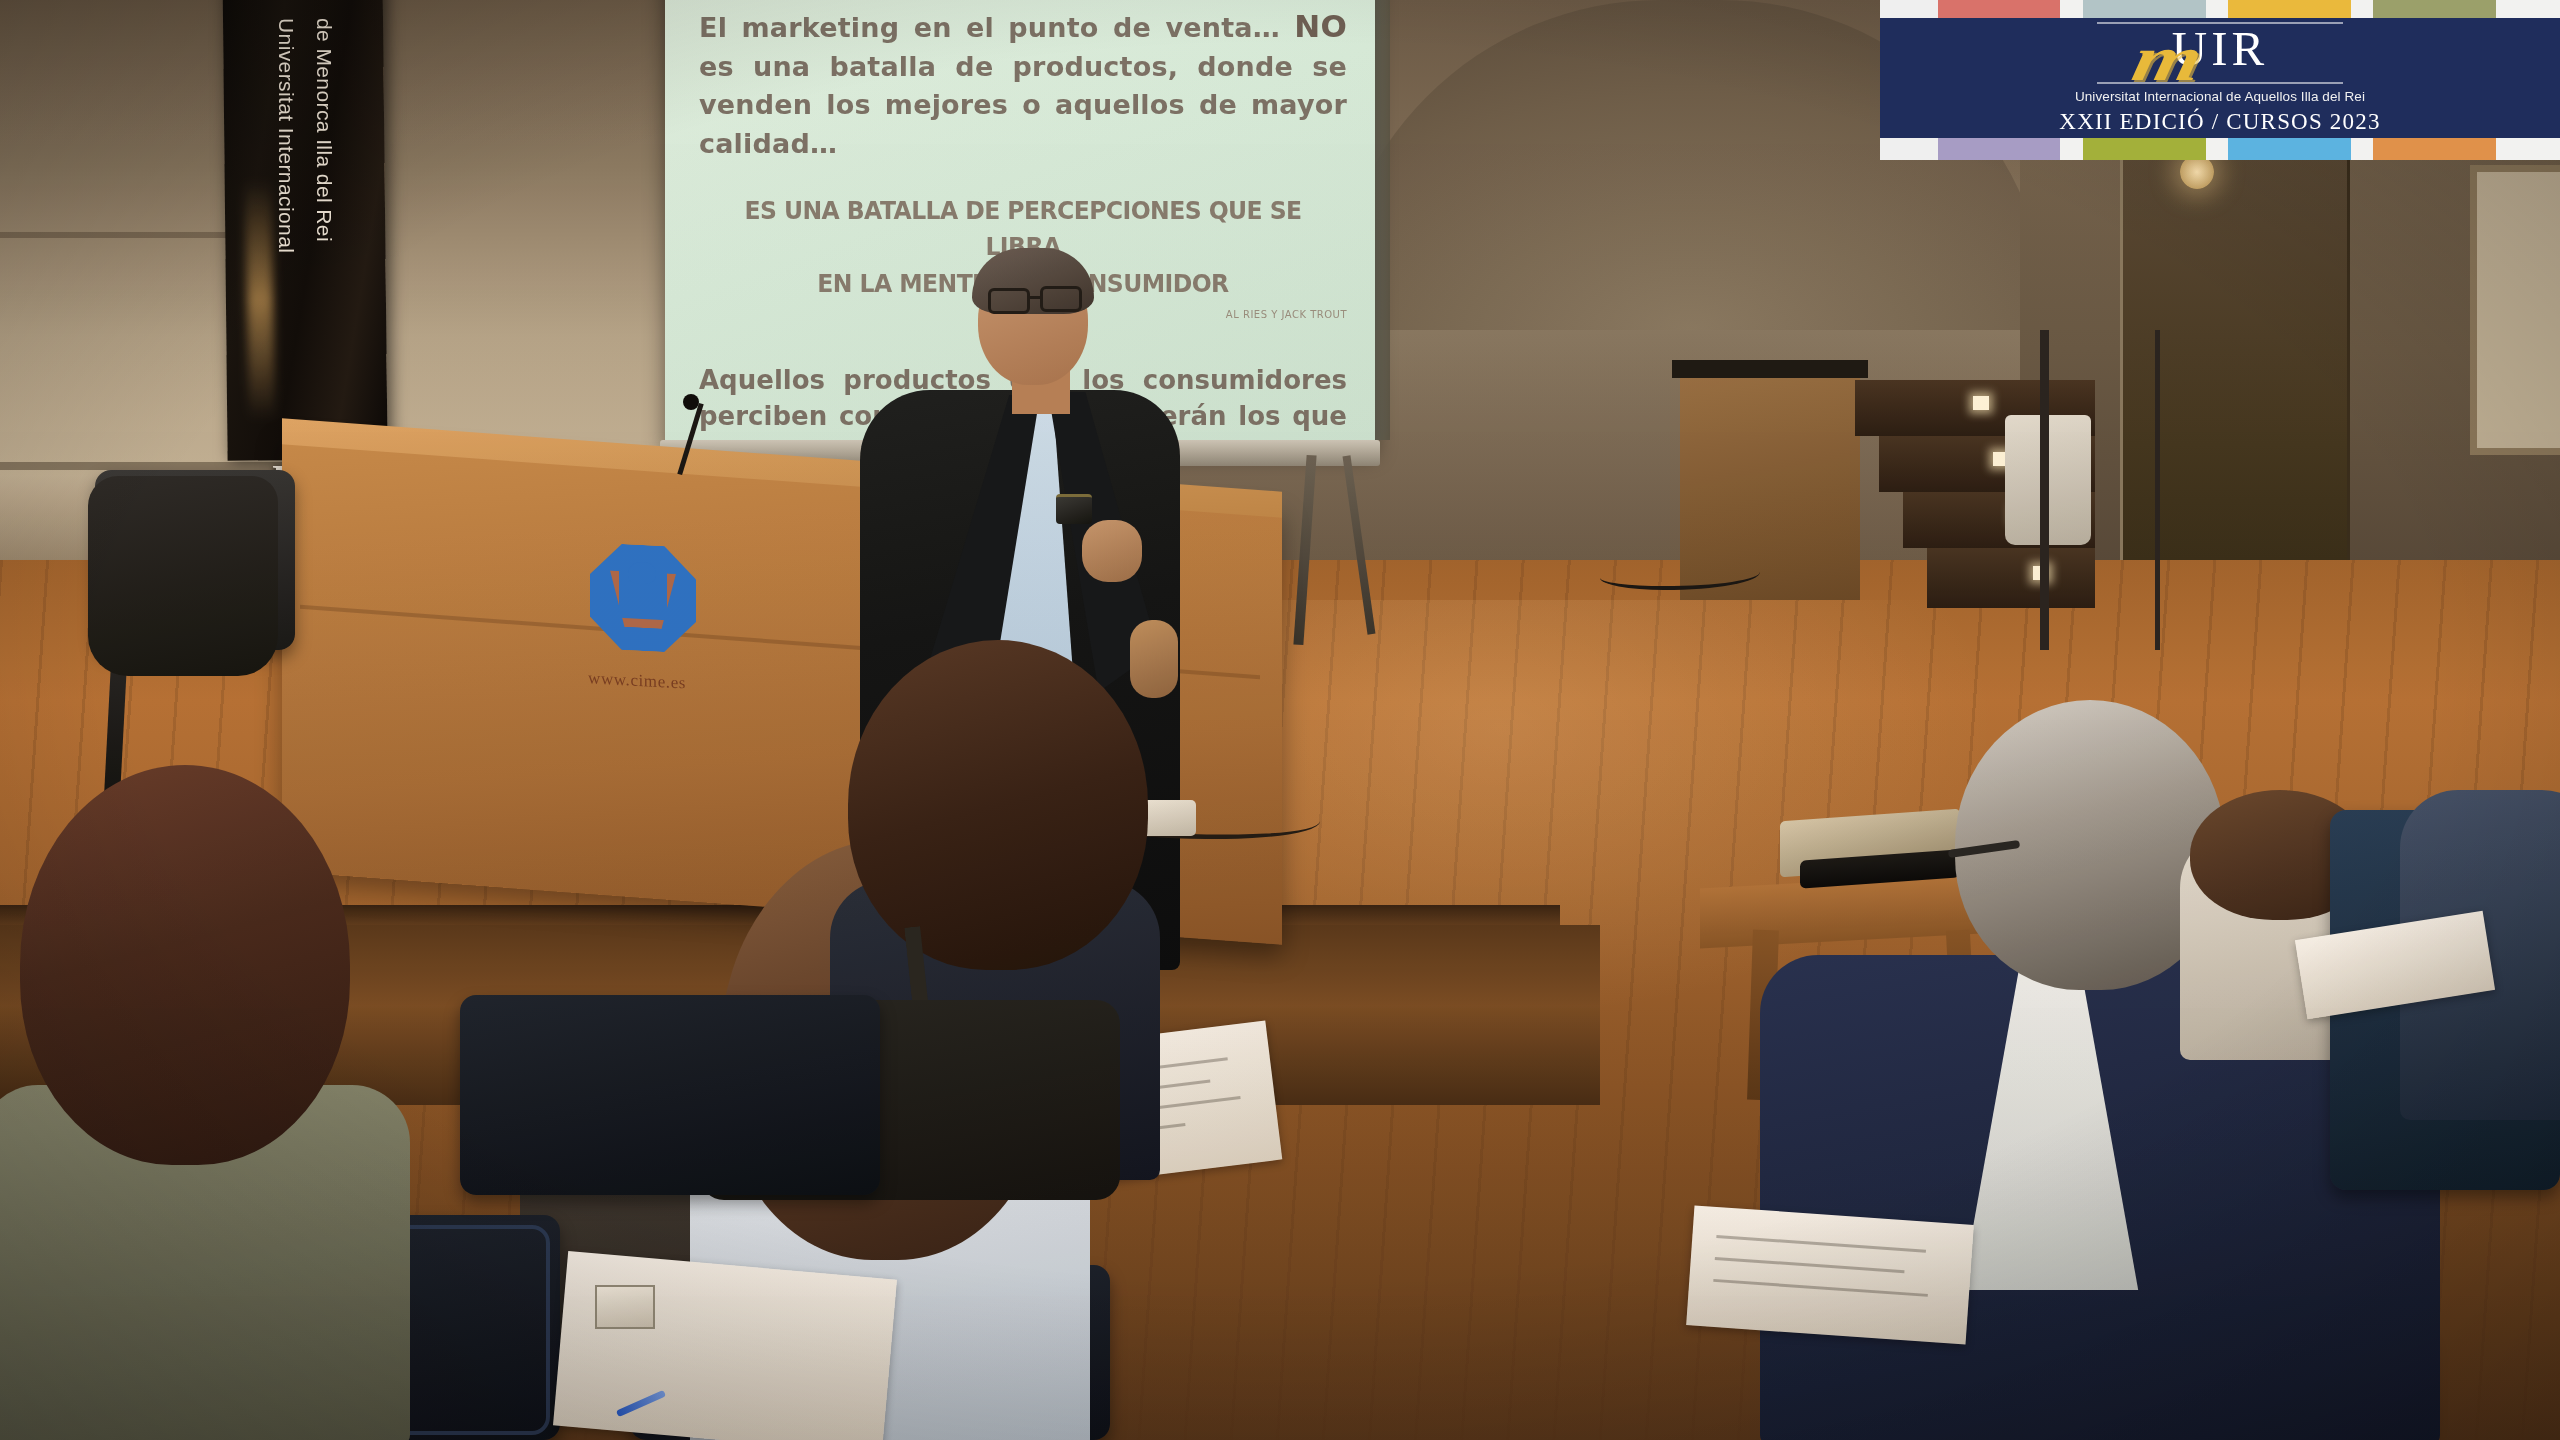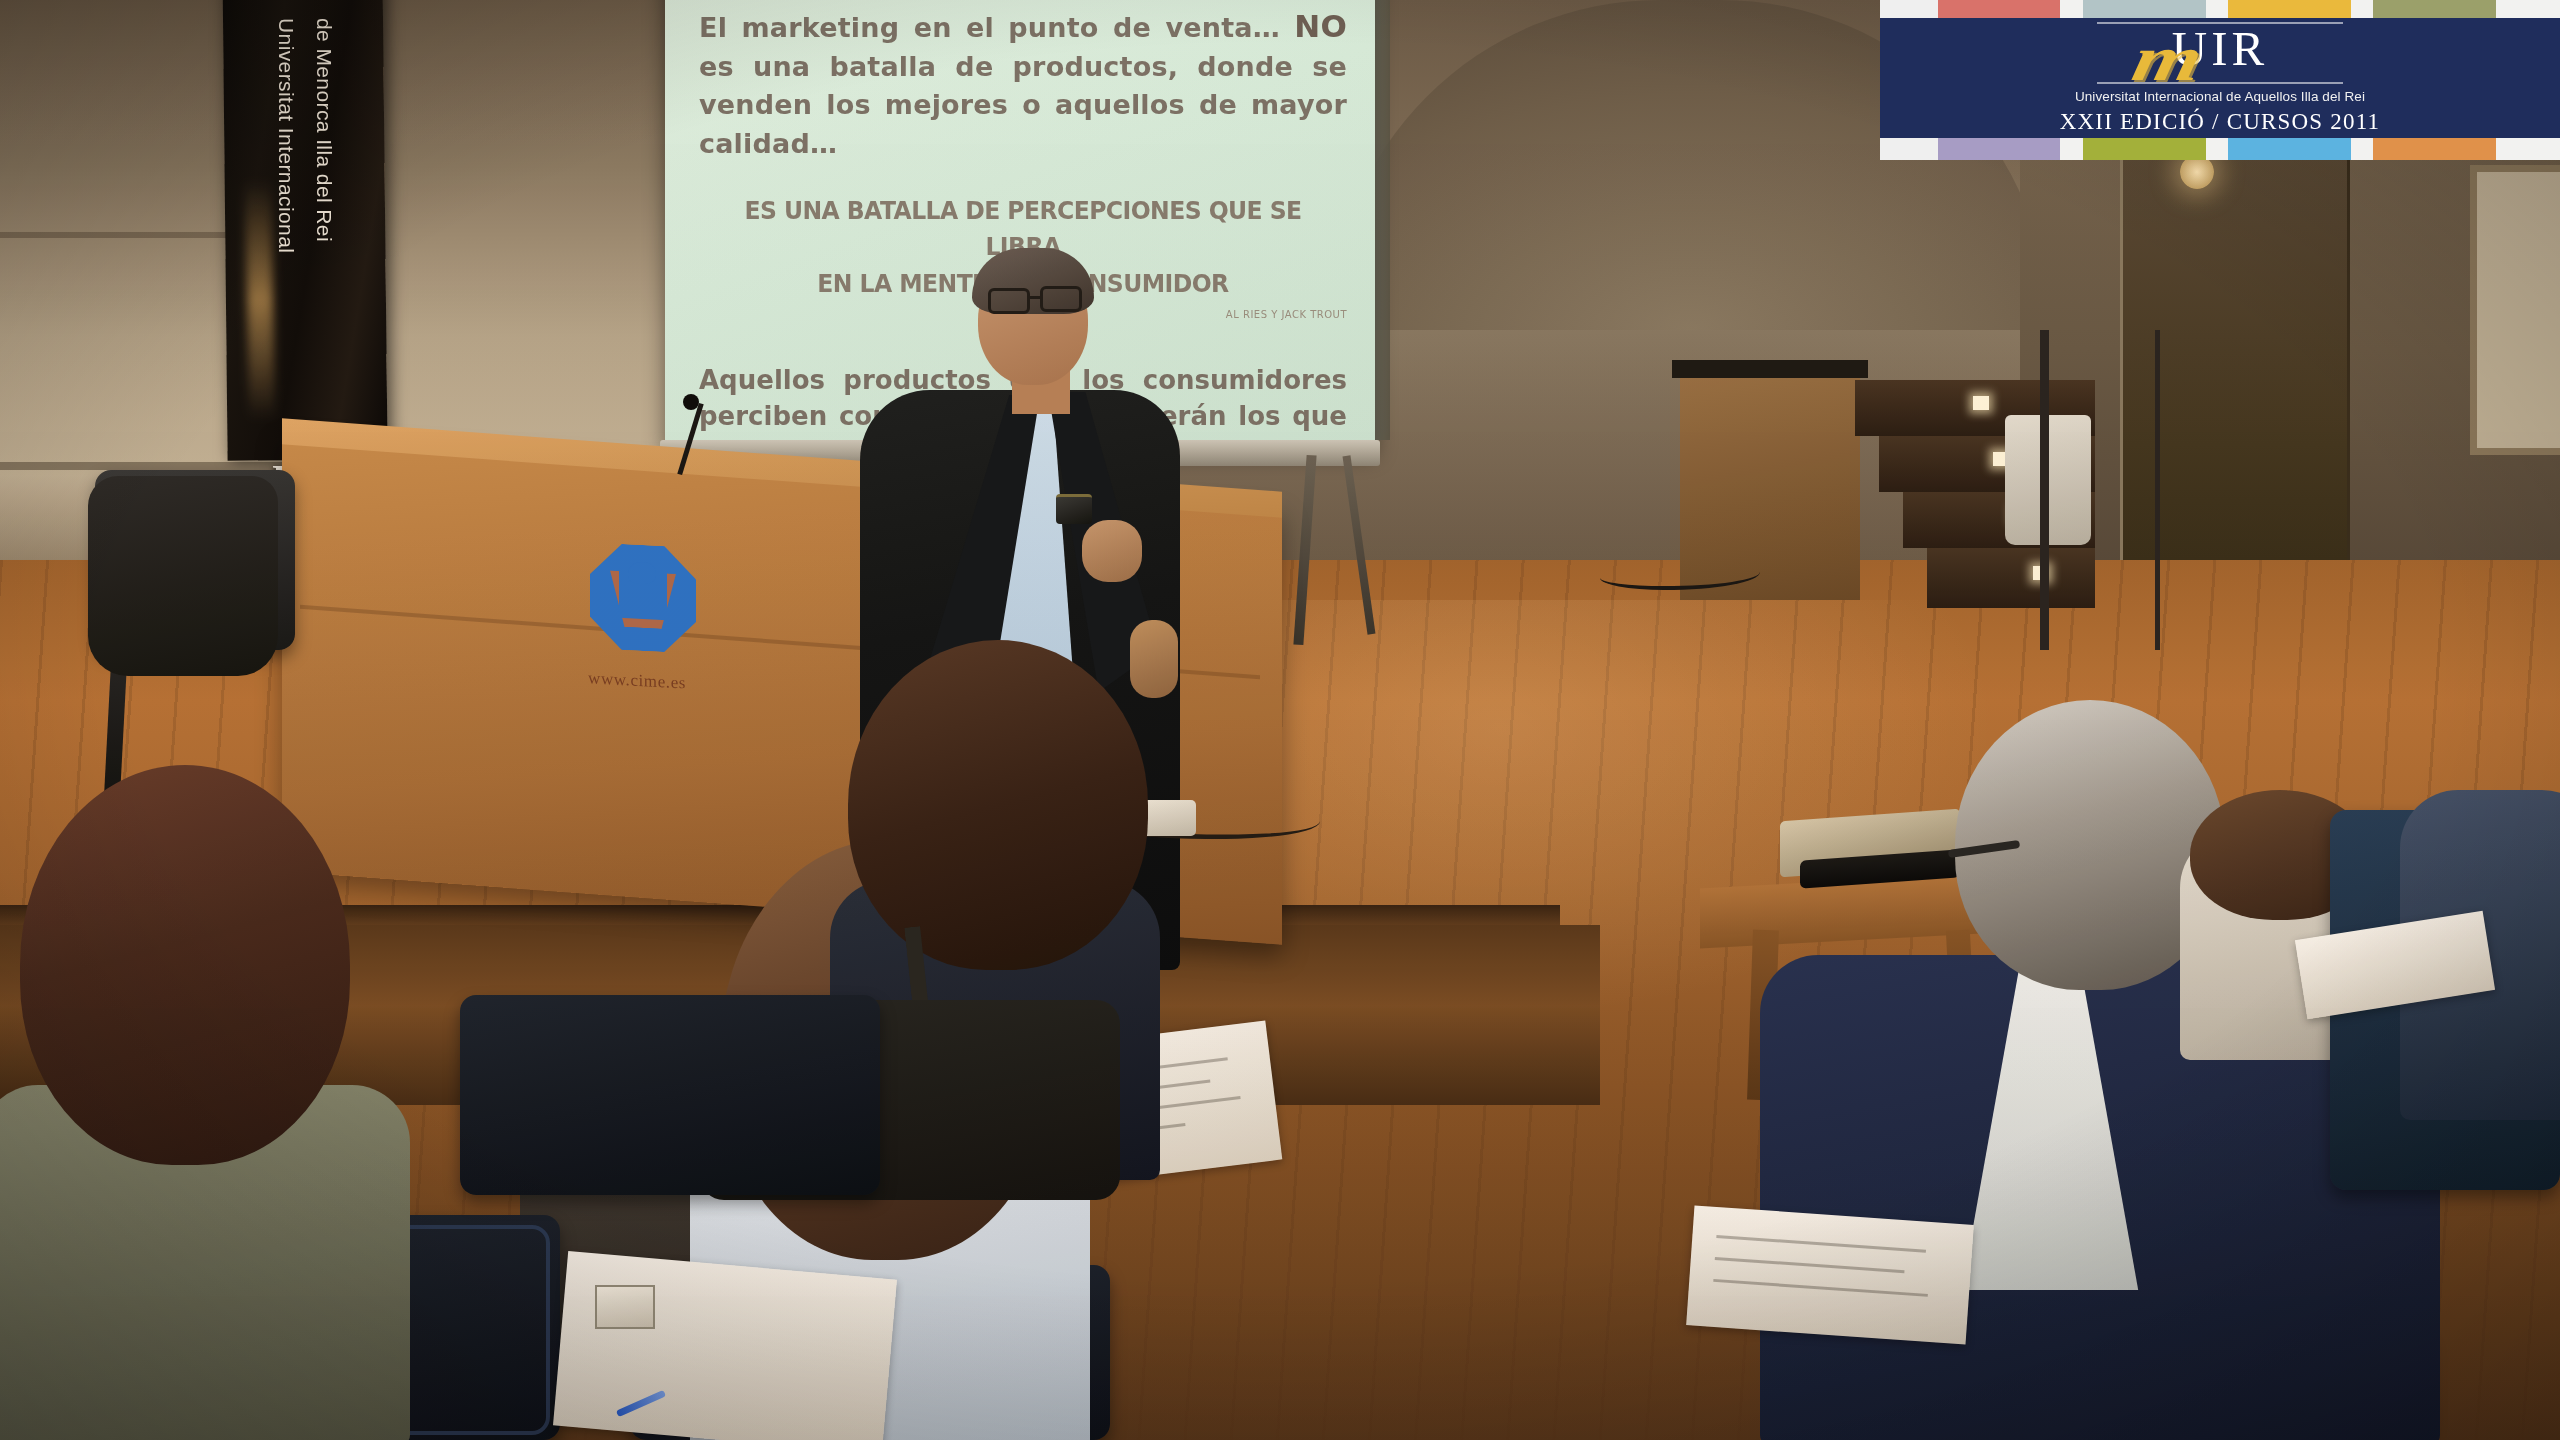--- a/index.html
+++ b/index.html
@@ -539,21 +539,21 @@
     </div>
 
     <div class="ov-body">
       <div class="ov-rule"></div>
       <div class="ov-logo-wrap">
         <span class="ov-logo">UIR</span>
         <span class="ov-brush">m</span>
       </div>
       <div class="ov-rule"></div>
       <div class="ov-sub">Universitat Internacional de Aquellos Illa del Rei</div>
-      <div class="ov-edition">XXII EDICIÓ / CURSOS 2011</div>
+      <div class="ov-edition">XXII EDICIÓ / CURSOS 2023</div>
     </div>
 
     <div class="ov-botbar">
       <div class="ov-seg" style="flex:0.9;background:#efefef"></div>
       <div class="ov-seg" style="flex:1.9;background:#a79cc4"></div>
       <div class="ov-seg" style="flex:0.35;background:#f2f2f0"></div>
       <div class="ov-seg" style="flex:1.9;background:#a3b03a"></div>
       <div class="ov-seg" style="flex:0.35;background:#f2f2f0"></div>
       <div class="ov-seg" style="flex:1.9;background:#5cb3e0"></div>
       <div class="ov-seg" style="flex:0.35;background:#f2f2f0"></div>

